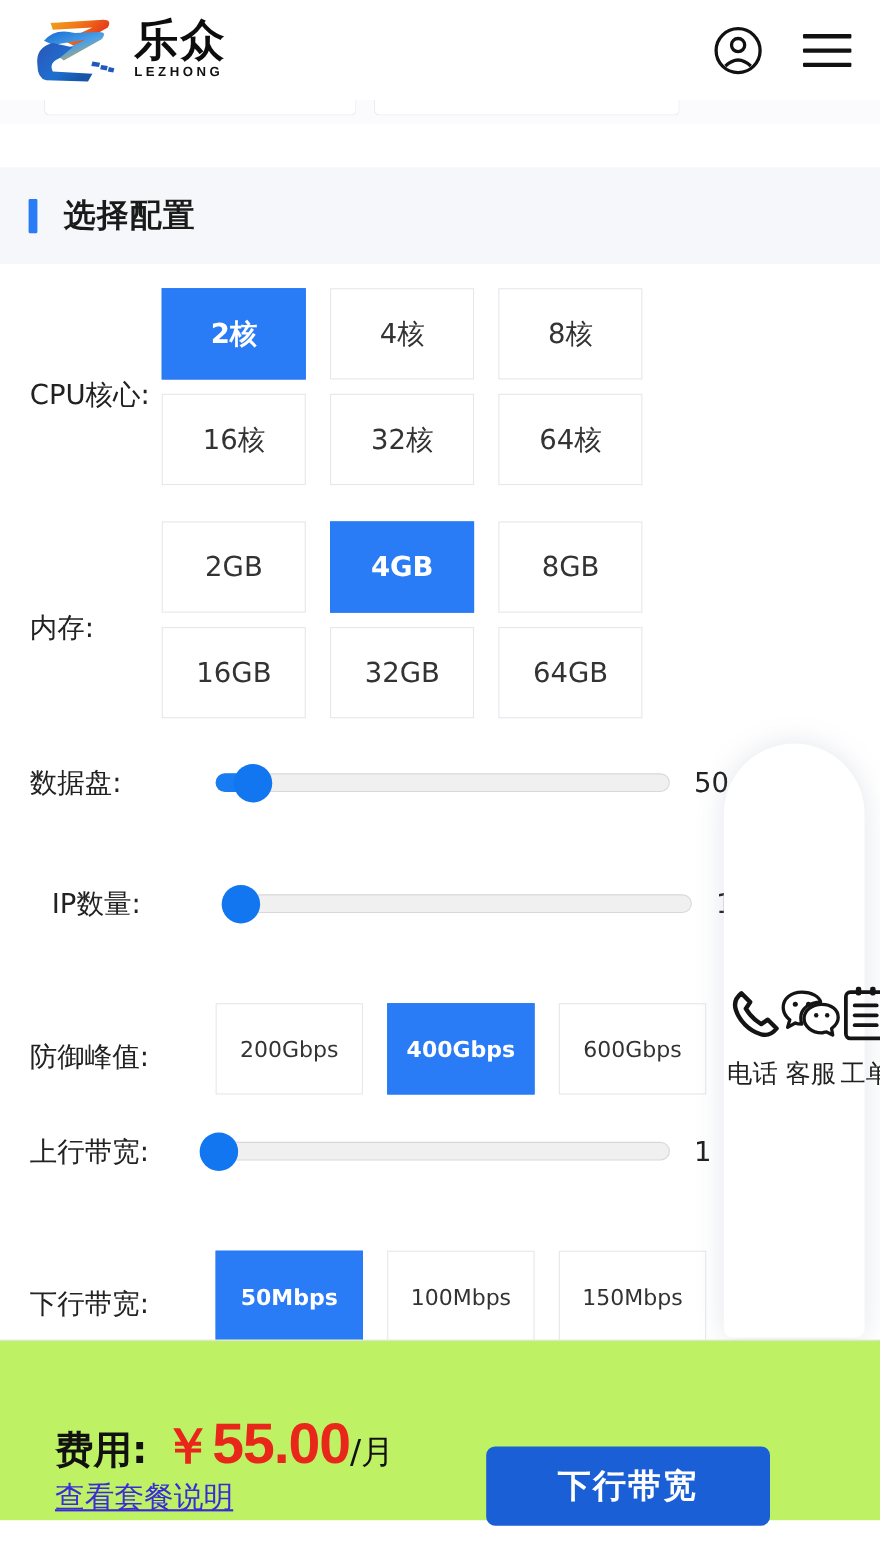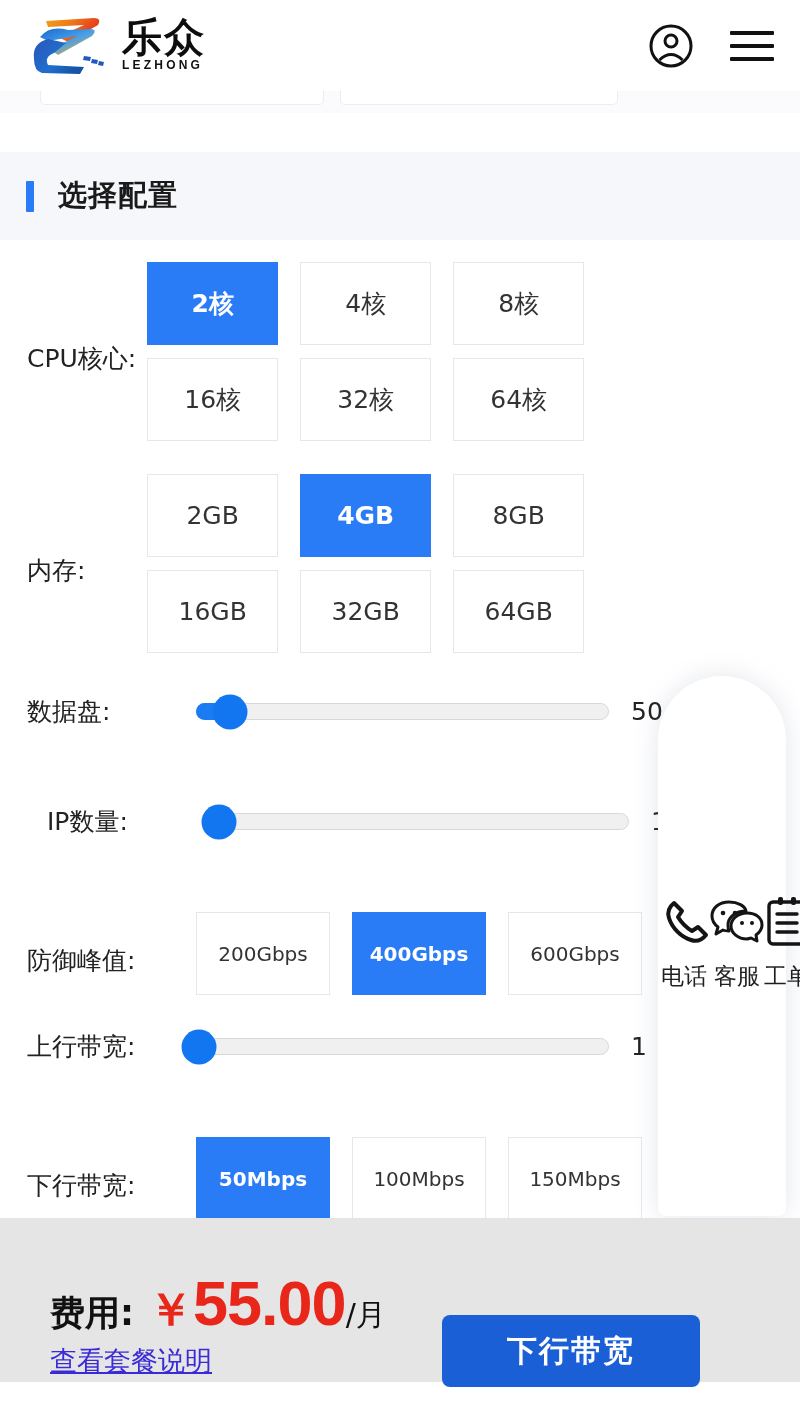--- a/index.html
+++ b/index.html
@@ -166,41 +166,42 @@
   .contact-collapse {
     margin-top: 14px;
     width: 50px; height: 6px; background: #222; border-radius: 3px;
     cursor: pointer;
   }
 
   
   .buy-bar {
     position: absolute; left: 0; top: 1218px;
     width: 800px; height: 164px;
-    background: #e5e5e5;
+    background: #bef264;
     border-top: 1px solid #e3e3e7;
     z-index: 50;
   }
   .price-line {
     position: absolute; left: 50px; top: 48px;
     display: flex; align-items: baseline;
   }
   .price-label {
     font-size: 35px; font-weight: 700; color: #111;
     font-family: "DejaVu Sans", sans-serif;
     margin-right: 14px;
   }
   .price-yen {
     font-size: 45px; font-weight: 700; color: #e8261a;
     font-family: "DejaVu Sans", sans-serif;
   }
   .price-amount {
-    font-size: 63px; font-weight: 700; color: #e8261a;
+    font-size: 52px; font-weight: 700; color: #e8261a;
     font-family: "Liberation Sans", sans-serif;
     letter-spacing: -1px;
+    margin-top: 16px;
   }
   .price-unit {
     font-size: 30px; color: #111; font-weight: 400;
     font-family: "DejaVu Sans", sans-serif;
   }
   .pkg-link {
     position: absolute; left: 50px; top: 124px;
     font-size: 27px; color: #3a2bd6;
     font-family: "DejaVu Sans", sans-serif;
     text-decoration: underline;

